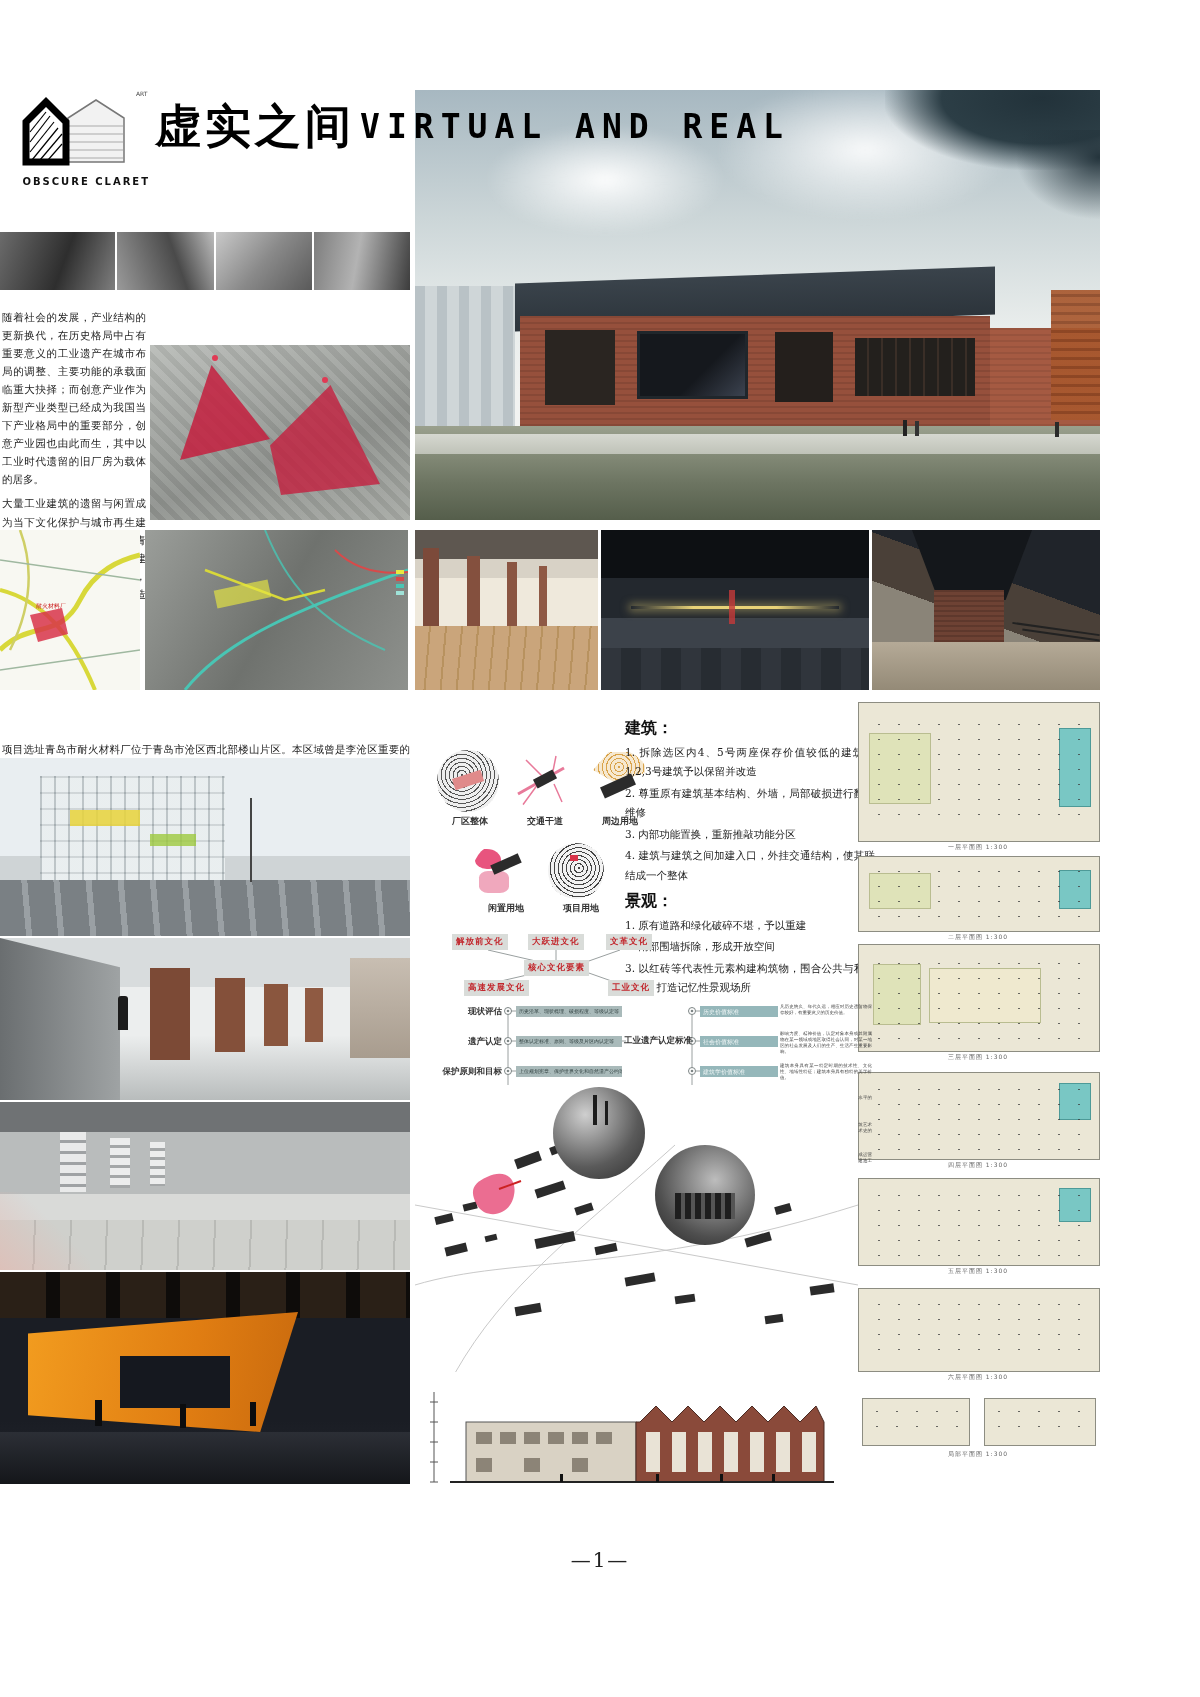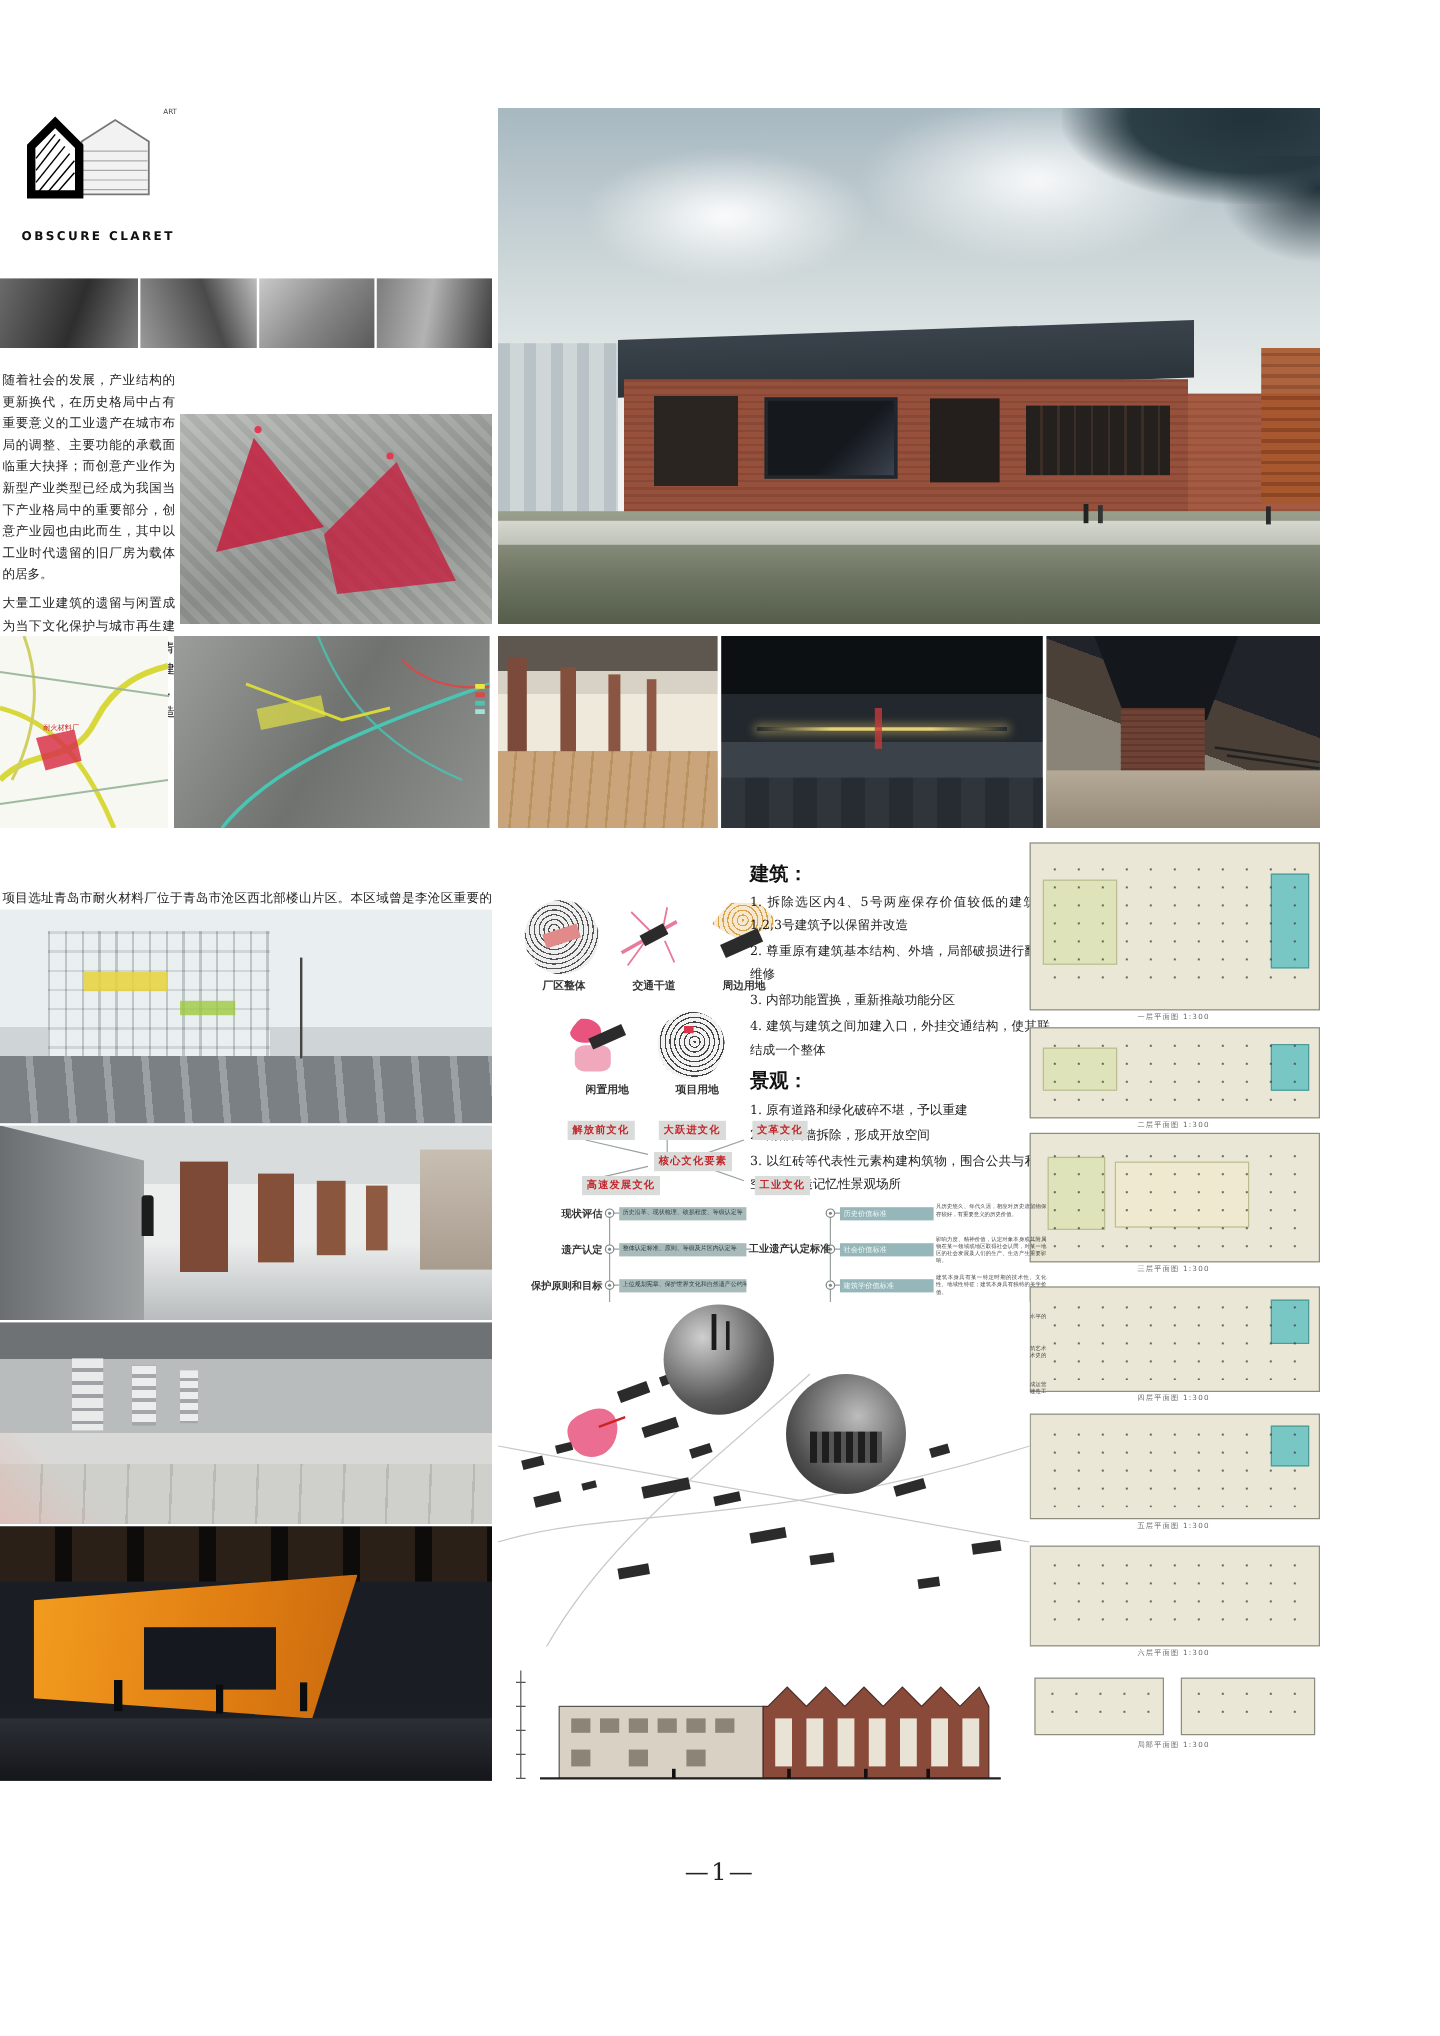--- a/index.html
+++ b/index.html
@@ -4,21 +4,21 @@
 <style>
   html,body{margin:0;padding:0;background:#ffffff;}
   body{font-family:"DejaVu Serif",serif;color:#222;}
   #poster{position:relative;width:1200px;height:1697px;background:#fff;overflow:hidden;margin:0 auto;}
   .abs{position:absolute;}
   .ph{position:absolute;overflow:hidden;}
   .jtxt{text-align:justify;line-height:1.72;font-size:10.5px;color:#1c1c1c;}
   .cap{font-size:6px;color:#666;letter-spacing:1px;text-align:center;font-family:"DejaVu Sans",sans-serif;}
   .circle-d{border-radius:50%;border:0;overflow:hidden;position:relative;}
   .diag-label{font-size:9px;font-weight:bold;color:#333;text-align:center;margin-top:3px;font-family:"DejaVu Sans",sans-serif;}
-  .cult-box{position:absolute;background:#d9dcd9;color:#c2272d;font:bold 8.5px "DejaVu Sans",sans-serif;padding:2px 4px;letter-spacing:1px;white-space:nowrap;margin-left:21px;}
+  .cult-box{position:absolute;background:#d9dcd9;color:#c2272d;font:bold 8.5px "DejaVu Sans",sans-serif;padding:2px 4px;letter-spacing:1px;white-space:nowrap;}
   .flow-label{position:absolute;width:72px;text-align:right;font:bold 8.5px "DejaVu Serif",serif;color:#333;white-space:nowrap;}
   .flow-desc{position:absolute;background:#a9baba;color:#2f3f3f;font:5px "DejaVu Sans",sans-serif;height:11px;line-height:11px;padding:0 3px;overflow:hidden;white-space:nowrap;}
   .flow-teal{position:absolute;background:#95b7ba;color:#eef5f5;font:6px "DejaVu Sans",sans-serif;height:11px;line-height:11px;padding:0 3px;overflow:hidden;white-space:nowrap;}
   .flow-rdesc{position:absolute;width:92px;font-size:4.5px;line-height:1.3;color:#444;font-family:"DejaVu Sans",sans-serif;text-align:justify;}
   .plan{position:absolute;background:#ebe7d6;border:1px solid #8d8d82;}
   .plan::after{content:"";position:absolute;left:4%;top:10%;width:92%;height:80%;
     background-image:radial-gradient(#3a3a3a 0.9px, transparent 1.1px);
     background-size:20px 15px;opacity:.75;}
   .plan-teal{position:absolute;right:8px;top:18%;width:30px;height:56%;background:#79c7c4;border:1px solid #4d9a98;}
   .plan-room{position:absolute;left:10px;top:22%;width:60px;height:50%;background:#dfe3b9;border:1px solid #b9bd90;}
@@ -43,24 +43,28 @@
       <polygon points="8,70 8,30 28,10 48,30 48,70" fill="#fff" stroke="#000" stroke-width="7"></polygon>
       <g stroke="#000" stroke-width="1.2">
         <line x1="12" y1="40" x2="28" y2="20"></line>
           <line x1="12" y1="50" x2="32" y2="24"></line>
         <line x1="12" y1="60" x2="36" y2="30"></line>
           <line x1="14" y1="68" x2="40" y2="36"></line>
         <line x1="22" y1="68" x2="44" y2="42"></line>
           <line x1="30" y1="68" x2="44" y2="52"></line>
       </g>
     </svg>
-    <div style="font:bold 10px 'DejaVu Sans',sans-serif;letter-spacing:2px;color:#111;margin-top:18px;">OBSCURE CLARET</div>
+    <div style="font:bold 10px 'DejaVu Sans',sans-serif;letter-spacing:2px;color:#111;margin-top:2px;text-align:right;">OBSCURE CLARET</div>
     <div class="abs" style="left:118px;top:-2px;font:6px 'DejaVu Sans',sans-serif;color:#444;">ART</div>
   </div>
 
+  <div class="abs" style="left:155px;top:96px;z-index:5;white-space:nowrap;">
+    <span style="font:900 46px 'DejaVu Sans',sans-serif;color:#000;letter-spacing:4px;">虚实之间</span>
+    <span style="font:bold 33px 'DejaVu Sans Mono',monospace;color:#000;letter-spacing:7px;position:relative;top:-4px;">VIRTUAL AND REAL</span>
+  </div>
 
   <div class="ph" style="left:415px;top:90px;width:685px;height:430px;background:linear-gradient(180deg,#a7b8c1 0%,#ccd6d8 30%,#e9edec 55%,#f2f3f1 70%);">
     <div class="abs" style="left:60px;top:30px;width:260px;height:120px;background:radial-gradient(ellipse at center,rgba(255,255,255,.95),rgba(255,255,255,0) 65%);filter:blur(4px);"></div>
     <div class="abs" style="left:300px;top:-10px;width:300px;height:140px;background:radial-gradient(ellipse at center,rgba(255,255,255,.9),rgba(255,255,255,0) 70%);filter:blur(5px);"></div>
     <div class="abs" style="left:470px;top:-40px;width:260px;height:120px;background:radial-gradient(ellipse at 60% 40%,#22323a 0%,#2c3e46 45%,rgba(44,62,70,0) 72%);"></div>
     <div class="abs" style="left:600px;top:40px;width:120px;height:90px;background:radial-gradient(ellipse at 70% 30%,#24343c 0%,rgba(36,52,60,0) 70%);"></div>
 
     <div class="abs" style="left:100px;top:185px;width:480px;height:48px;background:linear-gradient(180deg,#3a434b,#2c343b);transform:skewY(-2deg);"></div>
     <div class="abs" style="left:105px;top:226px;width:470px;height:120px;background:repeating-linear-gradient(180deg,rgba(0,0,0,.10) 0 2px,rgba(0,0,0,0) 2px 6px),#96503c;"></div>
     <div class="abs" style="left:130px;top:240px;width:70px;height:75px;background:#2a2521;"></div>

